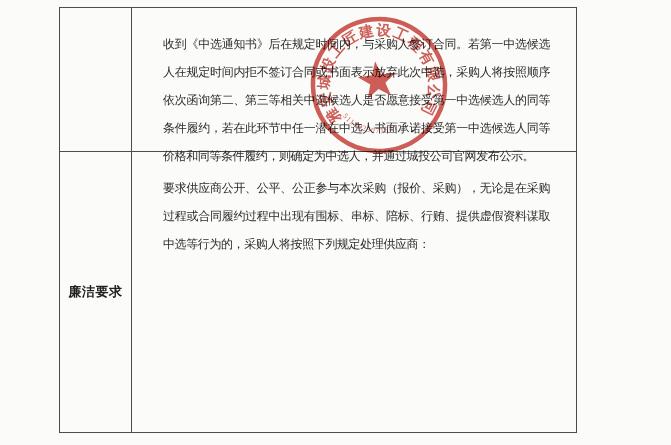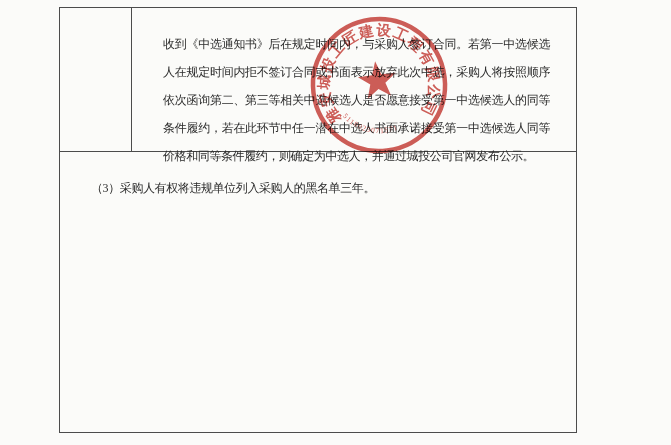--- a/index.html
+++ b/index.html
@@ -54,22 +54,23 @@
   <div class="doc-table">
 
     <div class="t-row row-top">
       <div class="label-cell"></div>
       <div class="content-cell">
         <p>收到《中选通知书》后在规定时间内，与采购人签订合同。若第一中选候选人在规定时间内拒不签订合同或书面表示放弃此次中选，采购人将按照顺序依次函询第二、第三等相关中选候选人是否愿意接受第一中选候选人的同等条件履约，若在此环节中任一潜在中选人书面承诺接受第一中选候选人同等价格和同等条件履约，则确定为中选人，并通过城投公司官网发布公示。</p>
       </div>
     </div>
 
     <div class="t-row row-bottom">
+      <div class="label-cell">廉洁要求</div>
       <div class="content-cell">
-        <p>（3）采购人有权将违规单位列入采购人的黑名单三年。</p>
+        <p>要求供应商公开、公平、公正参与本次采购（报价、采购），无论是在采购过程或合同履约过程中出现有围标、串标、陪标、行贿、提供虚假资料谋取中选等行为的，采购人将按照下列规定处理供应商：</p>
       </div>
     </div>
 
   </div>
 
   <svg class="stamp" viewBox="0 0 160 160">
     <defs>
       <path id="ringPath" d="M 39.0,108.7 A 50,50 0 1 1 121.0,108.7" fill="none"></path>
       <path id="numPath" d="M 37.9,103.2 A 48,48 0 0 0 122.1,103.2" fill="none"></path>
     </defs>

